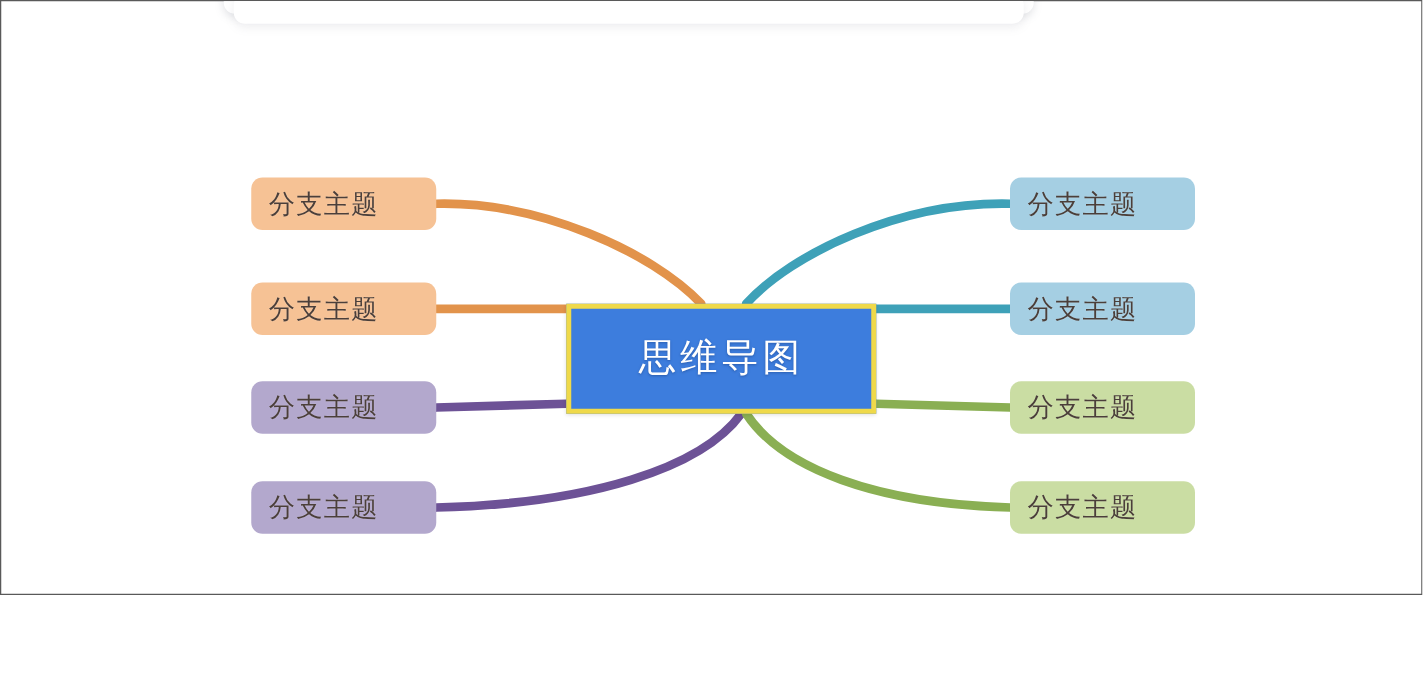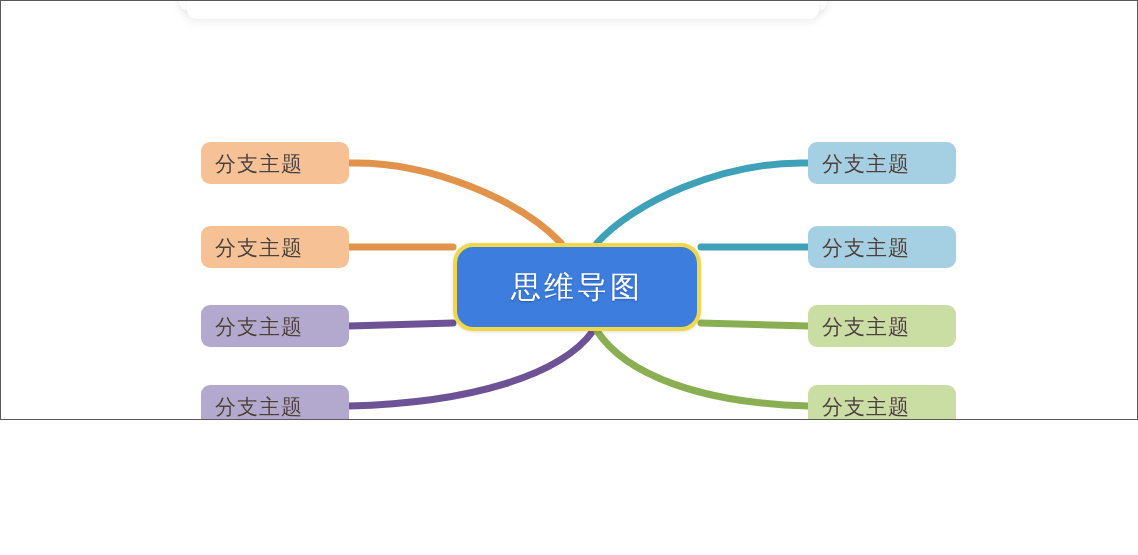--- a/index.html
+++ b/index.html
@@ -7,21 +7,21 @@
     margin: 0;
     padding: 0;
     background: #ffffff;
   }
   body {
     font-family: "Liberation Sans", "DejaVu Sans", sans-serif;
   }
   #canvas {
     position: relative;
     width: 1138px;
-    height: 420px;
+    height: 476px;
     background: #ffffff;
     border: 1px solid #595959;
     box-sizing: border-box;
     overflow: hidden;
   }
   
   .top-panel {
     position: absolute;
     left: 178px;
     top: -42px;
@@ -72,21 +72,21 @@
   }
   .branch .node-label {
     color: #4b3f3a;
     text-shadow: 0 0 1px rgba(255,255,255,0.35);
   }
 
   
   .central {
     background: #3d7ddd;
     border: 4px solid #efd94a;
-    border-radius: 20px;
+    border-radius: 0;
     justify-content: center;
     box-shadow: 0 1px 3px rgba(0,0,0,0.12);
   }
   .central .node-label {
     color: #ffffff;
     font-size: 30px;
     letter-spacing: 3px;
     text-shadow: 0 1px 2px rgba(20,50,110,0.45);
   }
 </style>

